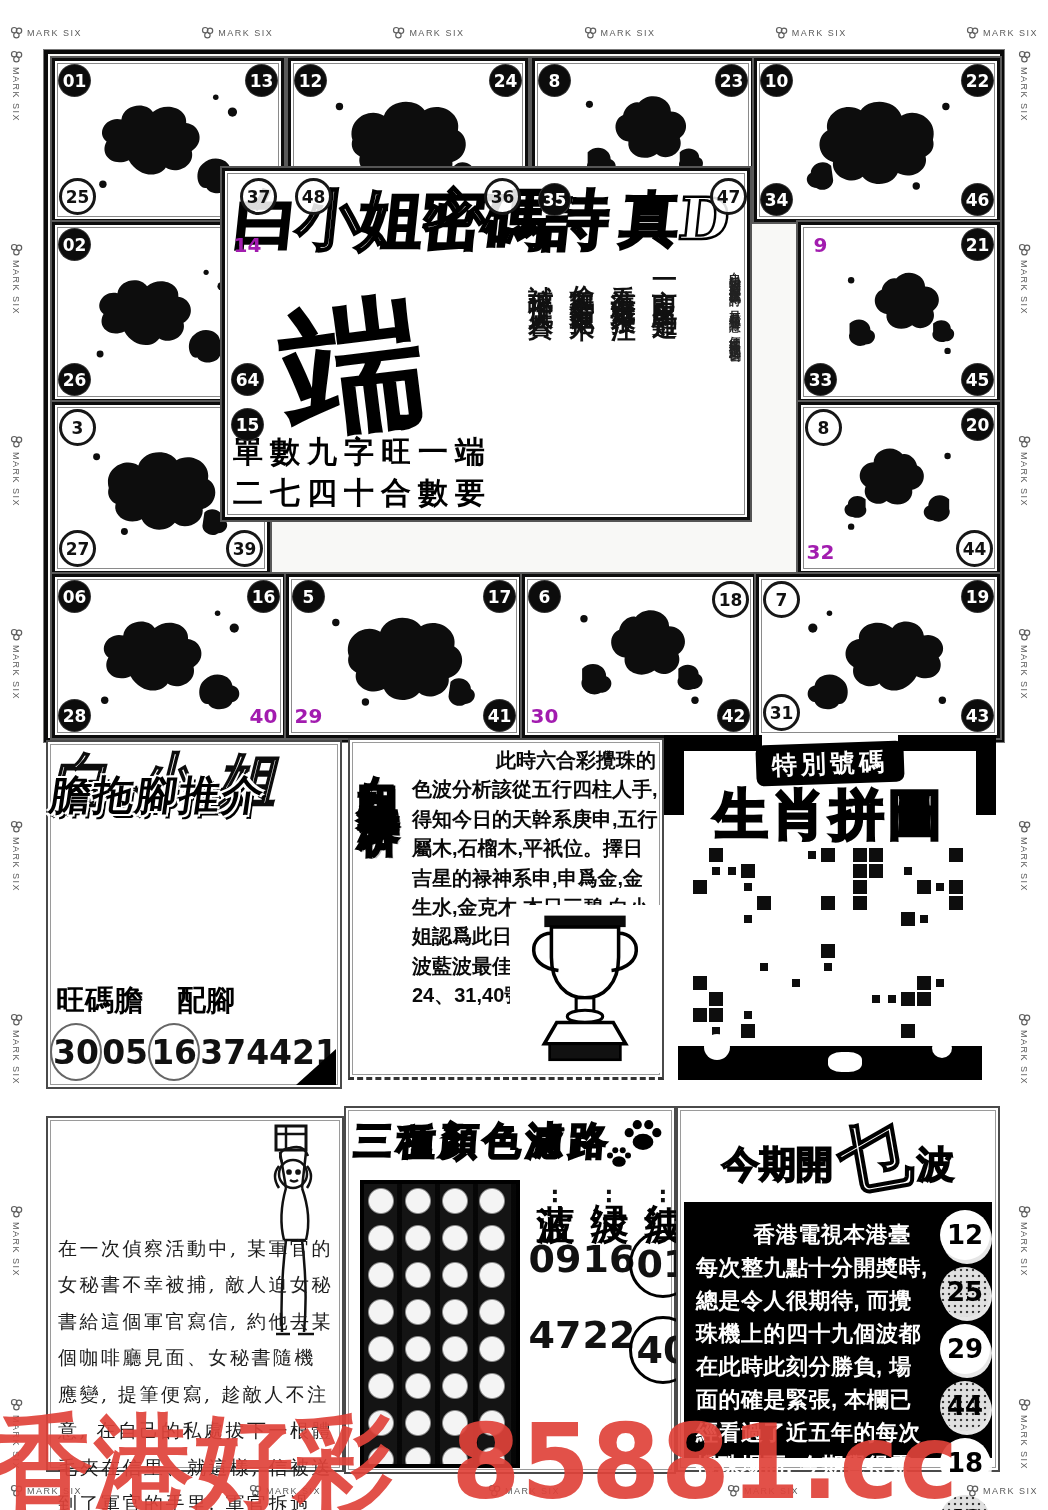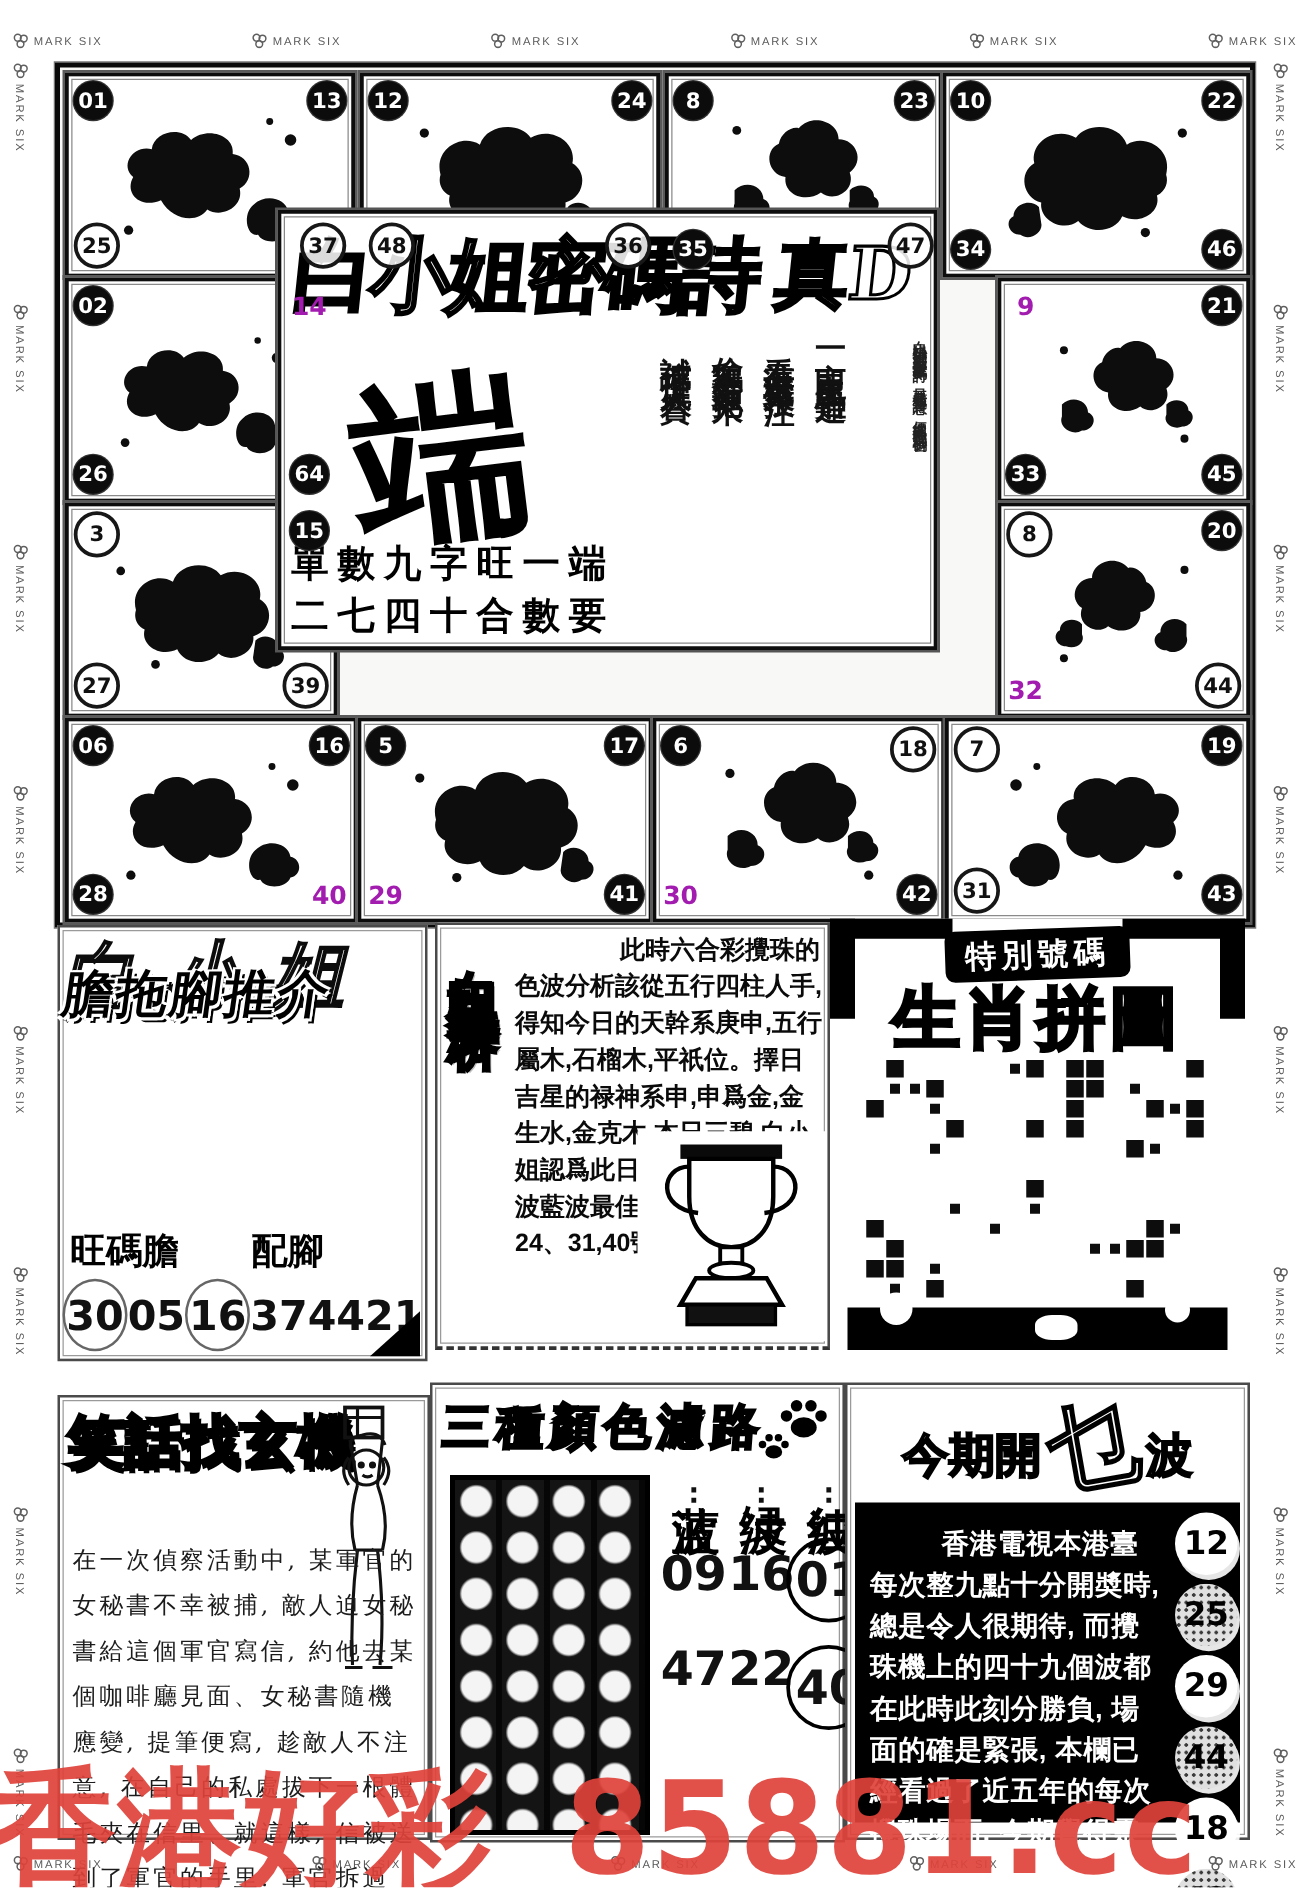--- a/index.html
+++ b/index.html
@@ -41,21 +41,21 @@
   #hl-lines{position:absolute;left:8px;bottom:4px;font-family:"DejaVu Serif",serif;
             font-size:30px;font-weight:900;letter-spacing:7px;line-height:1.35;color:#000;}
   
   .softbox{position:absolute;background:#fff;border:2px solid #4a4a4a;box-shadow:inset 0 0 0 2px #fff, inset 0 0 0 3px #9a9a9a;z-index:1;}
   #tip-ghost{position:absolute;left:6px;top:0px;font-size:58px;font-weight:900;letter-spacing:26px;
              color:#fff;-webkit-text-stroke:1.6px #000;opacity:.95;transform:skewX(-14deg);white-space:nowrap;}
   #tip-title{position:absolute;left:2px;top:26px;font-size:41px;font-weight:900;color:#000;transform:skewX(-8deg);
              letter-spacing:2px;text-shadow:-2px -2px 0 #fff,2px -2px 0 #fff,-2px 2px 0 #fff,2px 2px 0 #fff,4px 4px 0 #000;white-space:nowrap;}
   #tip-body{position:absolute;left:8px;right:6px;top:86px;font-size:19.5px;font-weight:700;line-height:1.42;
             text-indent:3.6em;letter-spacing:0px;color:#0a0a0a;}
-  #tip-labels{position:absolute;left:8px;bottom:66px;display:flex;gap:58px;font-size:29px;font-weight:900;color:#000;}
+  #tip-labels{position:absolute;left:8px;bottom:66px;display:flex;gap:34px;font-size:29px;font-weight:900;color:#000;}
   #tip-nums{position:absolute;left:2px;right:2px;bottom:6px;display:flex;justify-content:space-around;
             align-items:center;font-size:33px;font-weight:600;font-family:"DejaVu Sans",sans-serif;}
   .circ{border:2.5px solid #666;border-radius:50%;width:54px;height:54px;display:flex;align-items:center;justify-content:center;}
   #tip-tri{position:absolute;right:4px;bottom:2px;width:0;height:0;border-left:40px solid transparent;border-bottom:36px solid #000;}
   
   #cw{border-bottom:3px dashed #333;}
   #cw-title{position:absolute;left:2px;top:4px;height:328px;font-size:41px;letter-spacing:8px;
             color:#fff;-webkit-text-stroke:2.6px #000;font-weight:900;text-shadow:2px 2px 0 rgba(0,0,0,.25);}
   #cw-body{position:absolute;left:62px;right:4px;top:6px;font-size:20px;font-weight:700;line-height:1.47;
            text-indent:4.2em;color:#0a0a0a;}
@@ -586,21 +586,20 @@
         <rect x="209" y="177" width="14" height="14" fill="#0d0d0d"></rect>
       </svg>
     <div id="zp-bottom">
       <div class="zdot" style="left:26px;top:-12px;width:26px;height:26px;"></div>
       <div class="zdot" style="left:150px;top:6px;width:34px;height:20px;border-radius:40%;"></div>
       <div class="zdot" style="right:30px;top:-8px;width:20px;height:20px;"></div>
     </div>
   </div>
 
   <div class="softbox" style="left:46px;top:1116px;width:294px;height:352px;">
-    <div id="joke-title">笑話找玄機</div>
     <svg id="joke-fig" viewBox="0 0 96 224" fill="none" stroke="#111" stroke-width="2.5">
       <rect x="30" y="4" width="30" height="24" stroke-width="3"></rect>
       <line x1="30" y1="12" x2="60" y2="12"></line>
         <line x1="40" y1="4" x2="40" y2="28"></line>
       <circle cx="47" cy="52" r="14"></circle>
       <path d="M33,44 q-8,10 0,22 M61,44 q8,10 0,22"></path>
       <path d="M36,40 q-6,-12 8,-14 q14,-4 18,8"></path>
       <circle cx="43" cy="50" r="1.6" fill="#111"></circle>
         <circle cx="52" cy="50" r="1.6" fill="#111"></circle>
       <path d="M44,58 q4,3 8,0"></path>

